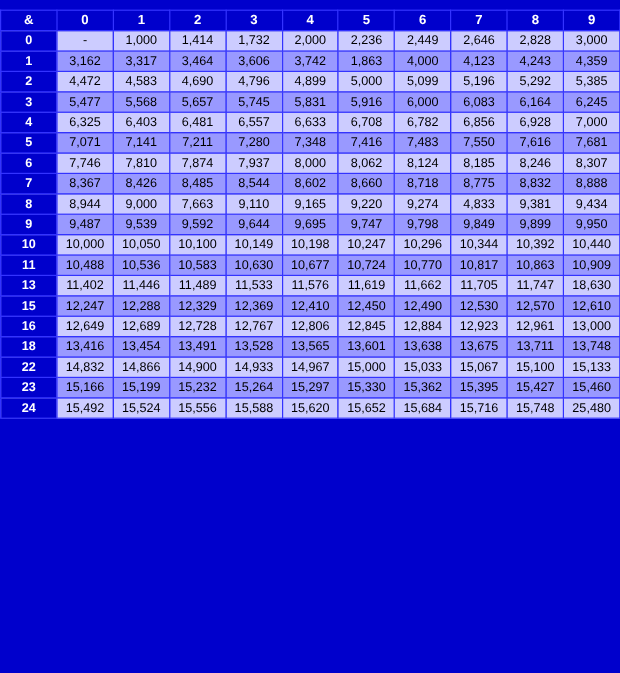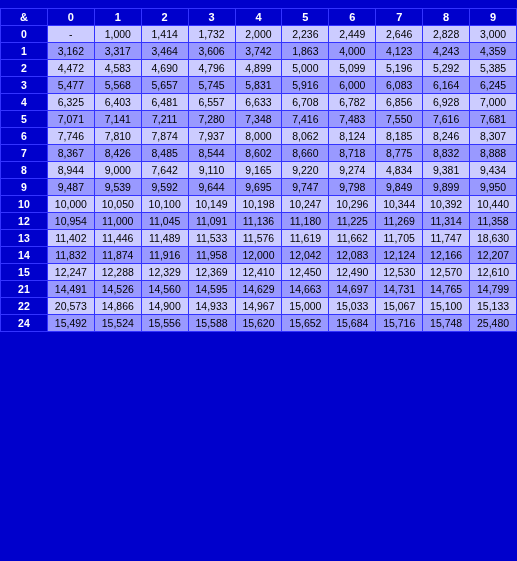--- a/index.html
+++ b/index.html
@@ -175,26 +175,26 @@
         <td>8,660</td>
         <td>8,718</td>
         <td>8,775</td>
         <td>8,832</td>
         <td>8,888</td>
       </tr>
       <tr>
         <td>8</td>
         <td>8,944</td>
         <td>9,000</td>
-        <td>7,642</td>
+        <td>7,663</td>
         <td>9,110</td>
         <td>9,165</td>
         <td>9,220</td>
         <td>9,274</td>
-        <td>4,834</td>
+        <td>4,833</td>
         <td>9,381</td>
         <td>9,434</td>
       </tr>
       <tr>
         <td>9</td>
         <td>9,487</td>
         <td>9,539</td>
         <td>9,592</td>
         <td>9,644</td>
         <td>9,695</td>
@@ -211,96 +211,109 @@
         <td>10,100</td>
         <td>10,149</td>
         <td>10,198</td>
         <td>10,247</td>
         <td>10,296</td>
         <td>10,344</td>
         <td>10,392</td>
         <td>10,440</td>
       </tr>
       <tr>
-        <td>12</td>
-        <td>10,954</td>
-        <td>11,000</td>
-        <td>11,045</td>
-        <td>11,091</td>
-        <td>11,136</td>
-        <td>11,180</td>
-        <td>11,225</td>
-        <td>11,269</td>
-        <td>11,314</td>
-        <td>11,358</td>
+        <td>11</td>
+        <td>10,488</td>
+        <td>10,536</td>
+        <td>10,583</td>
+        <td>10,630</td>
+        <td>10,677</td>
+        <td>10,724</td>
+        <td>10,770</td>
+        <td>10,817</td>
+        <td>10,863</td>
+        <td>10,909</td>
       </tr>
       <tr>
         <td>13</td>
         <td>11,402</td>
         <td>11,446</td>
         <td>11,489</td>
         <td>11,533</td>
         <td>11,576</td>
         <td>11,619</td>
         <td>11,662</td>
         <td>11,705</td>
         <td>11,747</td>
         <td>18,630</td>
       </tr>
       <tr>
-        <td>14</td>
-        <td>11,832</td>
-        <td>11,874</td>
-        <td>11,916</td>
-        <td>11,958</td>
-        <td>12,000</td>
-        <td>12,042</td>
-        <td>12,083</td>
-        <td>12,124</td>
-        <td>12,166</td>
-        <td>12,207</td>
-      </tr>
-      <tr>
         <td>15</td>
         <td>12,247</td>
         <td>12,288</td>
         <td>12,329</td>
         <td>12,369</td>
         <td>12,410</td>
         <td>12,450</td>
         <td>12,490</td>
         <td>12,530</td>
         <td>12,570</td>
         <td>12,610</td>
       </tr>
       <tr>
-        <td>21</td>
-        <td>14,491</td>
-        <td>14,526</td>
-        <td>14,560</td>
-        <td>14,595</td>
-        <td>14,629</td>
-        <td>14,663</td>
-        <td>14,697</td>
-        <td>14,731</td>
-        <td>14,765</td>
-        <td>14,799</td>
+        <td>16</td>
+        <td>12,649</td>
+        <td>12,689</td>
+        <td>12,728</td>
+        <td>12,767</td>
+        <td>12,806</td>
+        <td>12,845</td>
+        <td>12,884</td>
+        <td>12,923</td>
+        <td>12,961</td>
+        <td>13,000</td>
+      </tr>
+      <tr>
+        <td>18</td>
+        <td>13,416</td>
+        <td>13,454</td>
+        <td>13,491</td>
+        <td>13,528</td>
+        <td>13,565</td>
+        <td>13,601</td>
+        <td>13,638</td>
+        <td>13,675</td>
+        <td>13,711</td>
+        <td>13,748</td>
       </tr>
       <tr>
         <td>22</td>
-        <td>20,573</td>
+        <td>14,832</td>
         <td>14,866</td>
         <td>14,900</td>
         <td>14,933</td>
         <td>14,967</td>
         <td>15,000</td>
         <td>15,033</td>
         <td>15,067</td>
         <td>15,100</td>
         <td>15,133</td>
+      </tr>
+      <tr>
+        <td>23</td>
+        <td>15,166</td>
+        <td>15,199</td>
+        <td>15,232</td>
+        <td>15,264</td>
+        <td>15,297</td>
+        <td>15,330</td>
+        <td>15,362</td>
+        <td>15,395</td>
+        <td>15,427</td>
+        <td>15,460</td>
       </tr>
       <tr>
         <td>24</td>
         <td>15,492</td>
         <td>15,524</td>
         <td>15,556</td>
         <td>15,588</td>
         <td>15,620</td>
         <td>15,652</td>
         <td>15,684</td>

